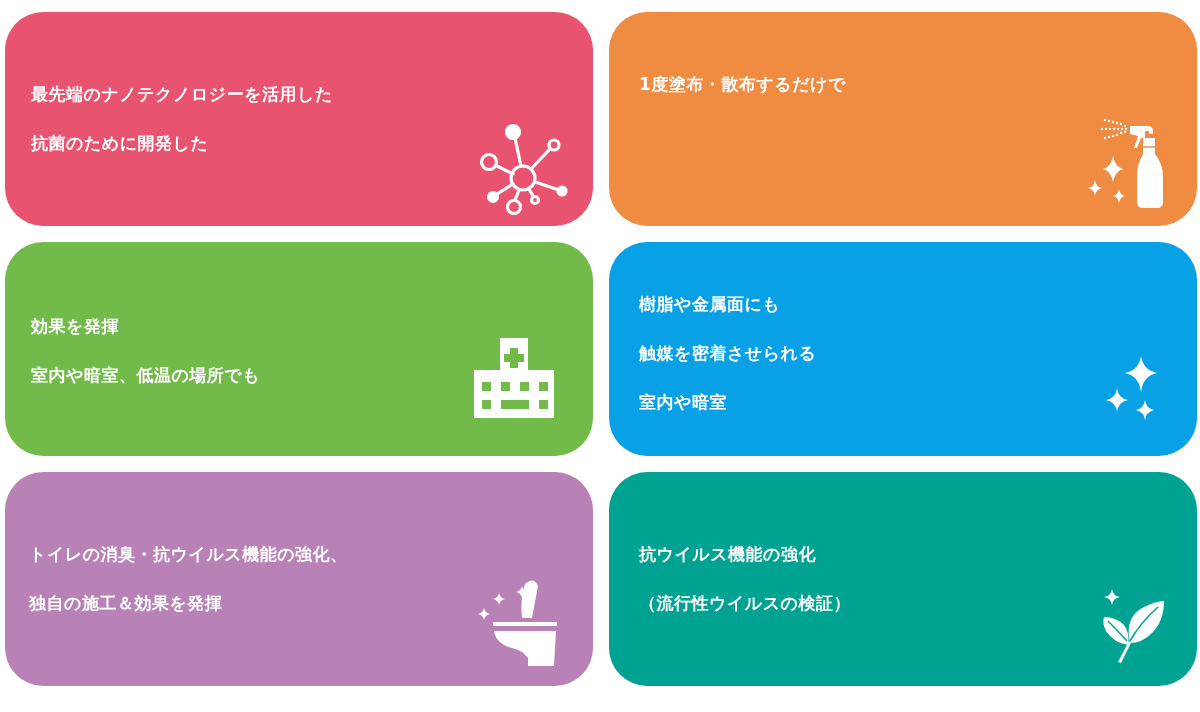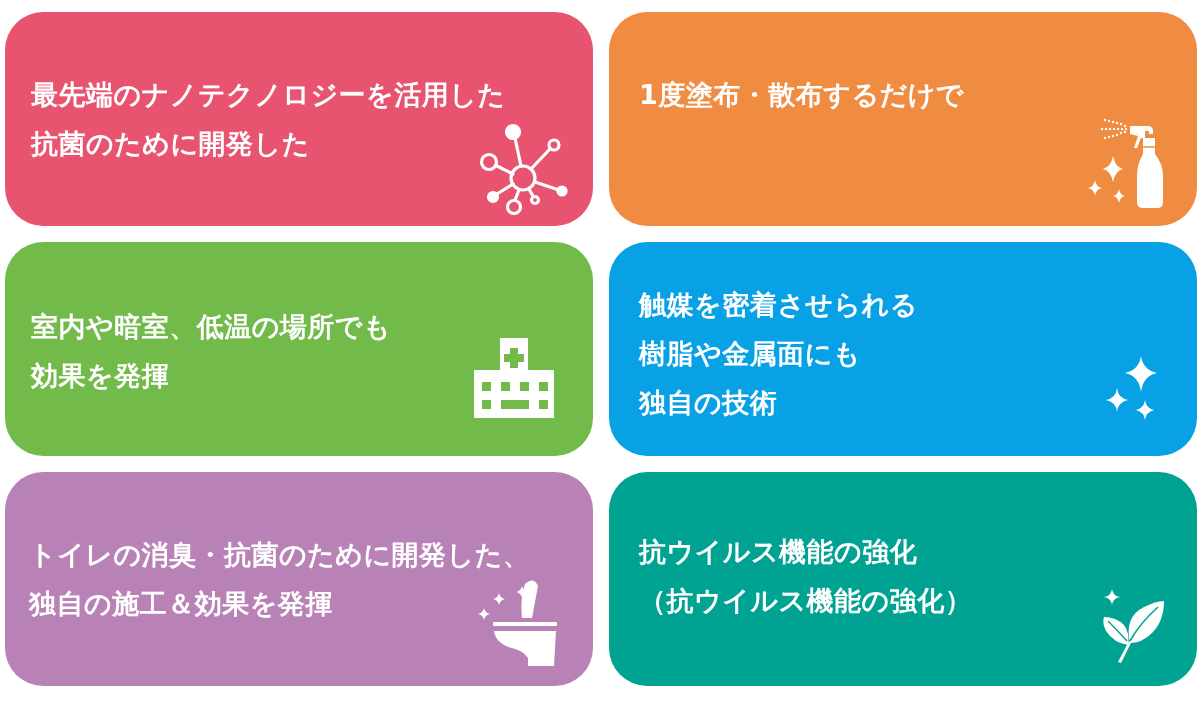--- a/index.html
+++ b/index.html
@@ -10,21 +10,21 @@
       width: 588px;
       height: 214px;
       border-radius: 38px;
       color: #ffffff;
       overflow: hidden;
     }
     .card-text {
       position: absolute;
       left: 26px;
       font-weight: bold;
-      font-size: 27px;
+      font-size: 17px;
       line-height: 49px;
       letter-spacing: 0.5px;
       white-space: nowrap;
     }
     .card-text .line { display: block; }
     .icon { position: absolute; }
     .icon svg { display: block; }
   </style>
 </head>
 <body>
@@ -49,21 +49,21 @@
       <circle cx="22" cy="77" r="4.5" fill="#fff"></circle>
       <line x1="48" y1="70" x2="44" y2="80"></line>
       <circle cx="43" cy="87" r="6.5"></circle>
       <line x1="58" y1="69" x2="62" y2="76"></line>
       <circle cx="64" cy="80" r="3.5"></circle>
     </svg>
   </div>
 </div>
 
 <div class="card" style="left:609px; top:12px; background:#ef8c42;">
-  <div class="card-text" style="top:58px; left:30px;">
+  <div class="card-text" style="top:48px; left:30px;">
     <span class="line">1度塗布・散布するだけで</span>
   </div>
   <div class="icon" style="left:468px; top:102px;">
     <svg width="100" height="96" viewBox="0 0 100 96">
       <g fill="#fff">
 
         <g>
           <circle cx="28" cy="6" r="1.2"></circle>
             <circle cx="32" cy="7" r="1.2"></circle>
             <circle cx="36" cy="8" r="1.2"></circle>
@@ -93,78 +93,78 @@
         <path d="M18 66 Q19 73 25 74 Q19 75 18 82 Q17 75 11 74 Q17 73 18 66 Z"></path>
         <path d="M42 75 Q43 81 48 82 Q43 83 42 89 Q41 83 36 82 Q41 81 42 75 Z"></path>
       </g>
       <line x1="66" y1="33" x2="78" y2="33" stroke="#ef8c42" stroke-width="1.6"></line>
     </svg>
   </div>
 </div>
 
 <div class="card" style="left:5px; top:242px; background:#72ba4a;">
   <div class="card-text" style="top:60px;">
+    <span class="line">効果を発揮</span>
     <span class="line">室内や暗室、低温の場所でも</span>
-    <span class="line">効果を発揮</span>
   </div>
   <div class="icon" style="left:469px; top:96px;">
     <svg width="80" height="80" viewBox="0 0 80 80">
       <path fill="#fff" fill-rule="evenodd" d="M26 0 L54 0 L54 32 L80 32 L80 80 L0 80 L0 32 L26 32 Z
         M36 10 L44 10 L44 16 L50 16 L50 24 L44 24 L44 30 L36 30 L36 24 L30 24 L30 16 L36 16 Z
         M8 44 L17 44 L17 53 L8 53 Z
         M27 44 L36 44 L36 53 L27 53 Z
         M46 44 L55 44 L55 53 L46 53 Z
         M65 44 L74 44 L74 53 L65 53 Z
         M8 62 L17 62 L17 71 L8 71 Z
         M27 62 L55 62 L55 71 L27 71 Z
         M65 62 L74 62 L74 71 L65 71 Z"></path>
     </svg>
   </div>
 </div>
 
 <div class="card" style="left:609px; top:242px; background:#08a1e6;">
   <div class="card-text" style="top:38px; left:30px;">
+    <span class="line">樹脂や金属面にも</span>
     <span class="line">触媒を密着させられる</span>
-    <span class="line">樹脂や金属面にも</span>
-    <span class="line">独自の技術</span>
+    <span class="line">室内や暗室</span>
   </div>
   <div class="icon" style="left:492px; top:114px;">
     <svg width="64" height="76" viewBox="0 0 64 76">
       <g fill="#fff">
         <path d="M40 0 Q42 14 56 17 Q42 20 40 36 Q38 20 24 17 Q38 14 40 0 Z"></path>
         <path d="M16 32 Q17 42 27 44 Q17 46 16 56 Q15 46 5 44 Q15 42 16 32 Z"></path>
         <path d="M44 44 Q45 52 53 54 Q45 56 44 64 Q43 56 35 54 Q43 52 44 44 Z"></path>
       </g>
     </svg>
   </div>
 </div>
 
 <div class="card" style="left:5px; top:472px; background:#b982b7;">
   <div class="card-text" style="top:58px; left:24px;">
-    <span class="line">トイレの消臭・抗菌のために開発した、</span>
+    <span class="line">トイレの消臭・抗ウイルス機能の強化、</span>
     <span class="line">独自の施工＆効果を発揮</span>
   </div>
   <div class="icon" style="left:467px; top:106px;">
     <svg width="96" height="90" viewBox="0 0 96 90">
       <g fill="#fff">
         <path d="M53 6 Q62 -2 66 8 L60 40 L50 40 Q48 20 53 6 Z"></path>
         <rect x="21" y="44" width="64" height="4" rx="1"></rect>
         <path d="M22 53 L84 53 L82 88 L56 88 L56 80 Q50 72 40 70 Q24 66 22 53 Z"></path>
         <path d="M52 10 Q53 15 58 16 Q53 17 52 22 Q51 17 46 16 Q51 15 52 10 Z" transform="translate(-2 -2)"></path>
         <path d="M27 15 Q28 20 33 21 Q28 22 27 27 Q26 22 21 21 Q26 20 27 15 Z"></path>
         <path d="M12 30 Q13 35 18 36 Q13 37 12 42 Q11 37 6 36 Q11 35 12 30 Z"></path>
       </g>
     </svg>
   </div>
 </div>
 
 <div class="card" style="left:609px; top:472px; background:#00a391;">
-  <div class="card-text" style="top:58px; left:30px;font-family:Liberation Mono, monospace;">
+  <div class="card-text" style="top:58px; left:30px;">
     <span class="line">抗ウイルス機能の強化</span>
-    <span class="line">（抗ウイルス機能の強化）</span>
+    <span class="line">（流行性ウイルスの検証）</span>
   </div>
   <div class="icon" style="left:491px; top:115px;">
     <svg width="66" height="76" viewBox="0 0 66 76">
       <g fill="#fff">
         <path d="M12 2 Q13 9 20 10 Q13 11 12 18 Q11 11 4 10 Q11 9 12 2 Z"></path>
 
         <path d="M30 56 Q24 30 44 20 Q56 14 64 14 Q64 34 52 46 Q42 56 30 56 Z"></path>
 
         <path d="M28 58 Q14 56 6 44 Q2 36 4 30 Q16 30 24 38 Q30 46 28 58 Z"></path>
 

